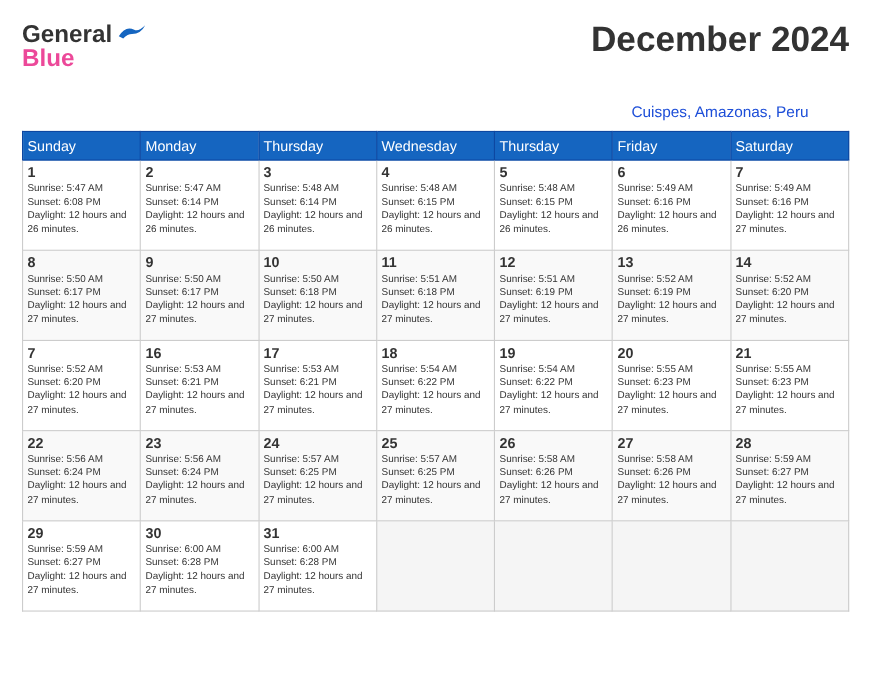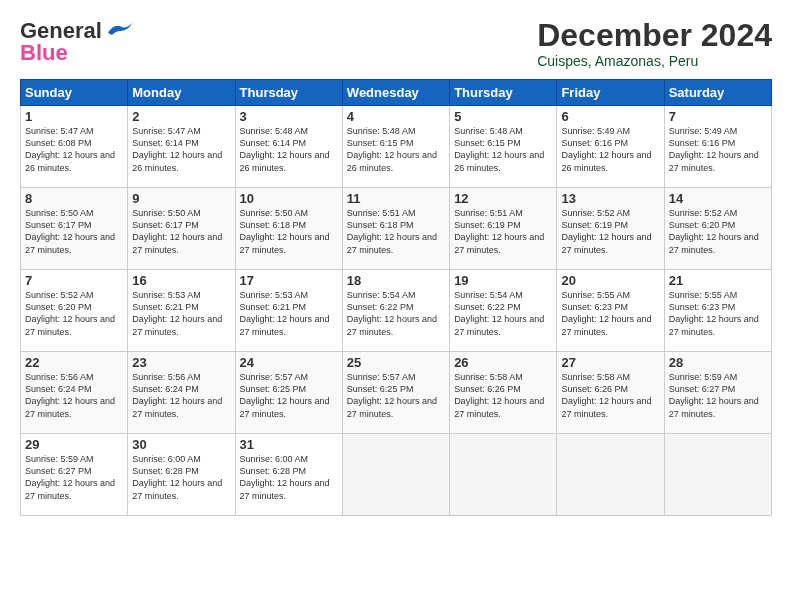--- a/index.html
+++ b/index.html
@@ -22,42 +22,43 @@
       justify-content: space-between;
       align-items: flex-start;
       margin-bottom: 10px;
     }
     .logo {
       display: flex;
       flex-direction: column;
       align-items: flex-start;
     }
     .title-block {
-      text-align: left;
+      text-align: center;
     }
     .month-title {
       font-size: 32px;
       font-weight: bold;
       color: #333;
       line-height: 1.1;
     }
     .location {
       font-size: 14px;
-      color: #14532d;
+      color: #1d4ed8;
+      margin-top: 40px;
     }
     .calendar {
       width: 100%;
       border-collapse: collapse;
       flex: 1;
     }
     .calendar th {
       background: #1565c0;
       color: #fff;
       font-size: 13px;
-      font-weight: bold;
+      font-weight: normal;
       padding: 5px 4px;
       text-align: left;
       border: 1px solid #0d47a1;
     }
     .calendar td {
       border: 1px solid #ccc;
       vertical-align: top;
       padding: 3px 4px;
       width: calc(100% / 7);
       font-size: 9.5px;

